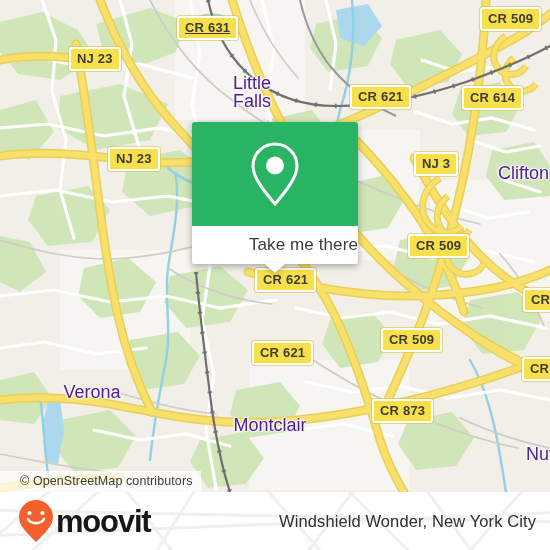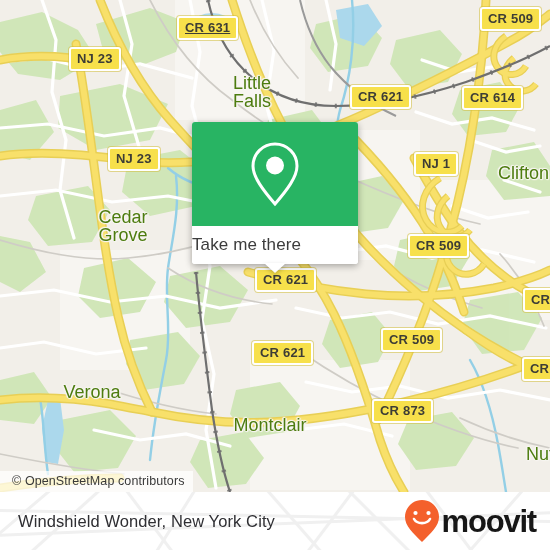--- a/index.html
+++ b/index.html
@@ -27,32 +27,32 @@
     height: 492px;
     overflow: hidden;
     background: #f2efe9;
   }
   #map svg { display: block; }
 
   .attribution {
     position: absolute;
     left: 0;
     bottom: 0;
-    padding: 3px 8px 4px 12px;
+    padding: 3px 8px 4px 20px;
     font-size: 12.5px;
     color: #3a3a3a;
     background: rgba(255,255,255,0.72);
     letter-spacing: 0.1px;
     white-space: nowrap;
   }
 
   
   .place {
     position: absolute;
-    color: #4d7c0f;
+    color: #4c1d95;
     font-size: 17px;
     line-height: 17px;
     text-align: center;
     white-space: pre;
     text-shadow:
       1.4px 0 1px #f7f5f1, -1.4px 0 1px #f7f5f1,
       0 1.4px 1px #f7f5f1, 0 -1.4px 1px #f7f5f1,
       1px 1px 1px #f7f5f1, -1px -1px 1px #f7f5f1;
     pointer-events: none;
   }
@@ -93,21 +93,21 @@
     align-items: center;
     justify-content: center;
   }
   #popup-head svg { display: block; }
   #popup-body {
     height: 38px;
     background: #ffffff;
     border-radius: 0 0 3px 3px;
     display: flex;
     align-items: center;
-    justify-content: flex-start;
+    justify-content: flex-end;
   }
   #popup-label {
     color: #3c3c3c;
     font-size: 17px;
     letter-spacing: 0.1px;
   }
   #popup-tail {
     position: absolute;
     left: 50%;
     bottom: -9px;
@@ -319,34 +319,32 @@
         <path d="M196 272 C200 318, 206 364, 212 410 C218 450, 224 474, 230 492"></path>
       </g>
       <g stroke="#9a9a9a" stroke-width="2" fill="none">
         <path d="M300 0 C306 26, 316 48, 330 66"></path>
         <path d="M330 66 C348 88, 370 104, 396 116"></path>
       </g>
     </svg>
 
     <div class="place big" style="left:222px; top:74px; width:60px;">Little
 Falls</div>
-    <div class="place big" style="left:88px; top:208px; width:70px;">Cedar
-Grove</div>
     <div class="place big" style="left:498px; top:164px; width:68px; text-align:left;">Clifton</div>
     <div class="place big" style="left:58px; top:383px; width:68px;">Verona</div>
     <div class="place big" style="left:228px; top:416px; width:84px;">Montclair</div>
     <div class="place big" style="left:526px; top:445px; width:40px; text-align:left;">Nut</div>
 
     <div class="shield" style="left:177px; top:16px;text-decoration:underline;">CR 631</div>
     <div class="shield" style="left:480px; top:7px;">CR 509</div>
     <div class="shield" style="left:69px;  top:47px;">NJ 23</div>
     <div class="shield" style="left:350px; top:85px;">CR 621</div>
     <div class="shield" style="left:462px; top:74px;margin-top:12px;">CR 614</div>
     <div class="shield" style="left:108px; top:147px;">NJ 23</div>
-    <div class="shield" style="left:414px; top:152px;">NJ 1</div>
+    <div class="shield" style="left:414px; top:152px;">NJ 3</div>
     <div class="shield" style="left:408px; top:234px;">CR 509</div>
     <div class="shield" style="left:255px; top:268px;">CR 621</div>
     <div class="shield" style="left:252px; top:341px;">CR 621</div>
     <div class="shield" style="left:381px; top:328px;">CR 509</div>
     <div class="shield" style="left:372px; top:399px;">CR 873</div>
     <div class="shield" style="left:523px; top:288px;">CR 6</div>
     <div class="shield" style="left:522px; top:357px;">CR 6</div>
 
     <div id="popup">
       <div id="popup-head">
@@ -375,26 +373,26 @@
         <path d="M260 -10 L330 70"></path>
         <path d="M360 -10 L300 70"></path>
         <path d="M420 -10 L480 70"></path>
         <path d="M530 -10 L460 70"></path>
         <path d="M-20 18 L570 30"></path>
         <path d="M-20 44 L570 20"></path>
         <path d="M340 -10 L420 70"></path>
       </g>
     </svg>
     <div id="footer-inner">
-      <div id="footer-title">Windshield Wonder, New York City</div>
       <div id="brand">
         <svg width="36" height="44" viewBox="0 0 36 44">
           <path d="M18 1 C8.6 1 1 8.6 1 18 C1 27 9 34 18 43 C27 34 35 27 35 18 C35 8.6 27.4 1 18 1 Z" fill="#f4602c"></path>
           <circle cx="11.5" cy="14" r="2.1" fill="#ffffff"></circle>
           <circle cx="24.5" cy="14" r="2.1" fill="#ffffff"></circle>
           <path d="M10 20 C13 25.5, 23 25.5, 26 20" fill="none" stroke="#ffffff" stroke-width="2.6" stroke-linecap="round"></path>
         </svg>
         <span id="brand-name">moovit</span>
       </div>
+      <div id="footer-title">Windshield Wonder, New York City</div>
     </div>
   </div>
 
 </div>
 
 </body></html>

